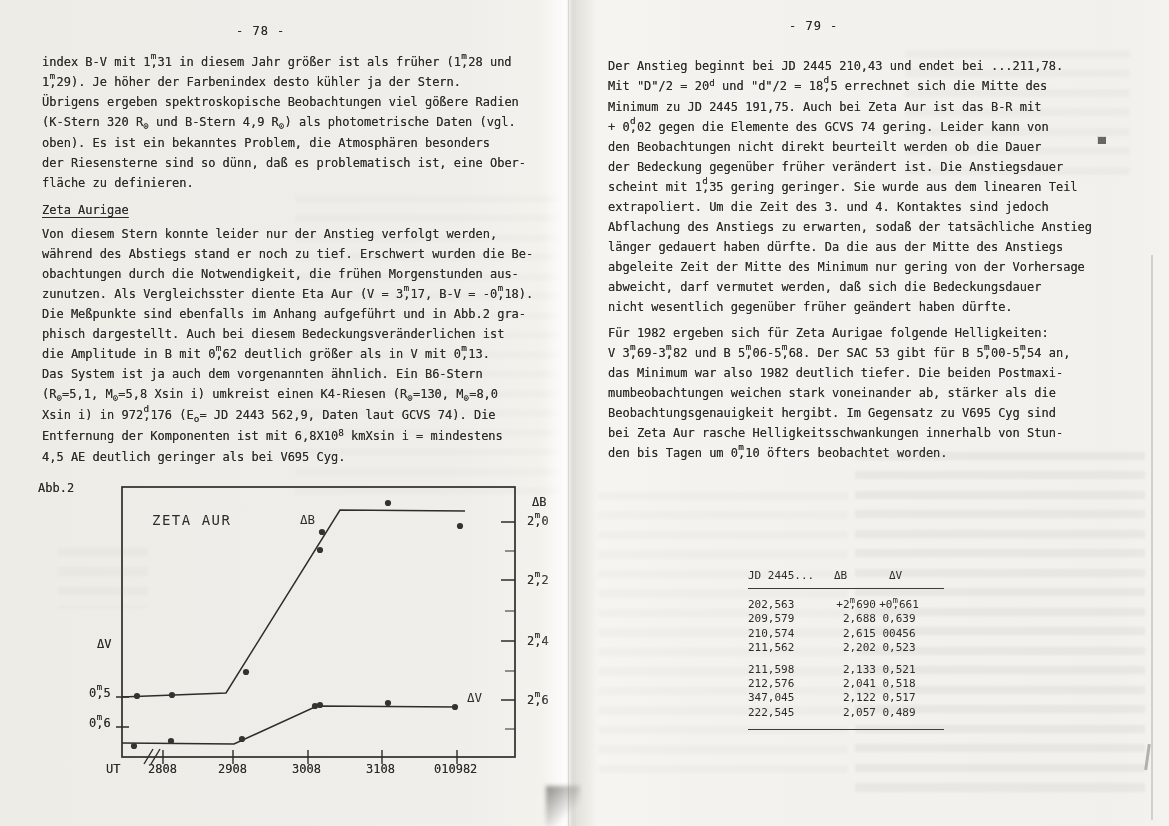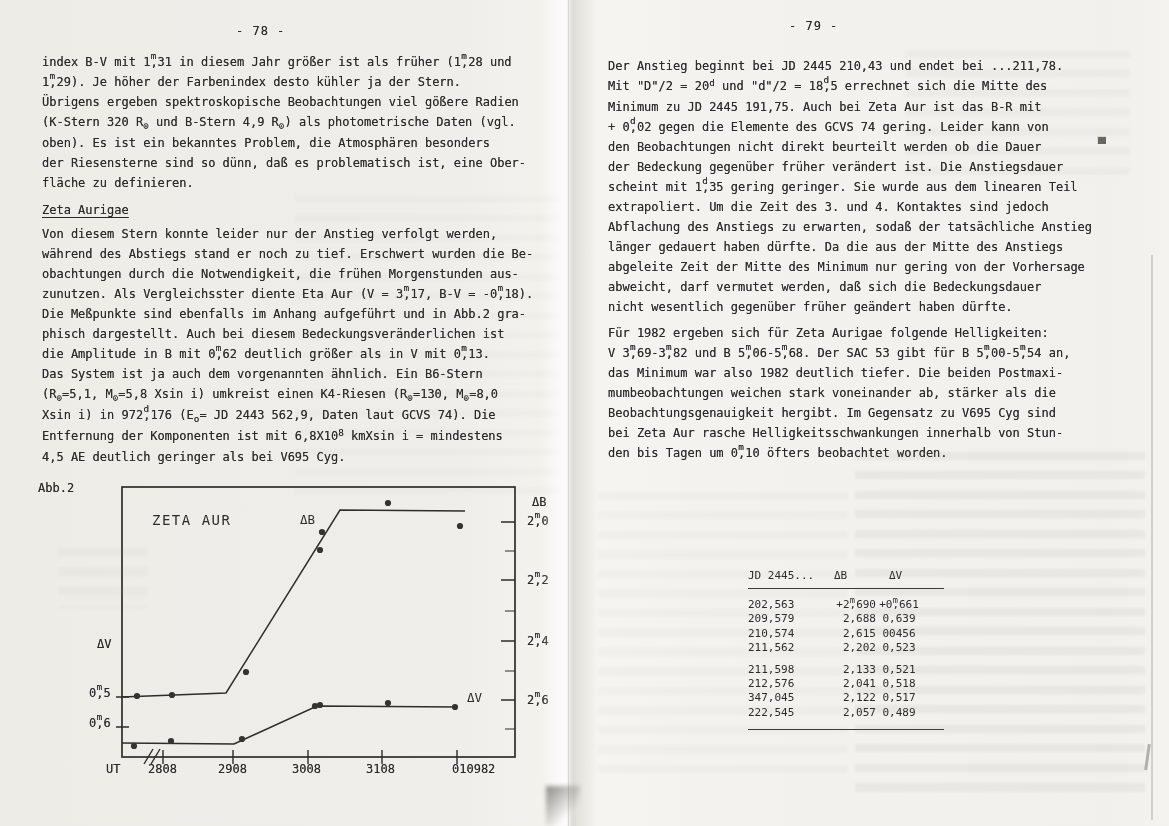--- a/index.html
+++ b/index.html
@@ -106,21 +106,21 @@
   <div class="txt" style="left:532px;top:492px">ΔB</div>
   <div class="txt" style="left:527px;top:511px">2<span class="stk"><span class="st">m</span><span class="sc">,</span></span>0</div>
   <div class="txt" style="left:527px;top:570px">2<span class="stk"><span class="st">m</span><span class="sc">,</span></span>2</div>
   <div class="txt" style="left:527px;top:631px">2<span class="stk"><span class="st">m</span><span class="sc">,</span></span>4</div>
   <div class="txt" style="left:527px;top:690px">2<span class="stk"><span class="st">m</span><span class="sc">,</span></span>6</div>
   <div class="txt" style="left:106px;top:759px">UT</div>
   <div class="txt" style="left:148px;top:759px">2808</div>
   <div class="txt" style="left:218px;top:759px">2908</div>
   <div class="txt" style="left:292px;top:759px">3008</div>
   <div class="txt" style="left:366px;top:759px">3108</div>
-  <div class="txt" style="left:452px;top:759px">010982</div>
+  <div class="txt" style="left:434px;top:759px">010982</div>
 </div>
 
 <div class="page" id="page79">
   <div class="txt pnum" style="left:213px;top:16px">- 79 -</div>
   <div class="txt" style="left:32px;top:56px">Der Anstieg beginnt bei JD 2445 210,43 und endet bei ...211,78.<br>Mit "D"/2 = 20<sup>d</sup> und "d"/2 = 18<span class="stk"><span class="st">d</span><span class="sc">,</span></span>5 errechnet sich die Mitte des<br>Minimum zu JD 2445 191,75. Auch bei Zeta Aur ist das B-R mit<br>+ 0<span class="stk"><span class="st">d</span><span class="sc">,</span></span>02 gegen die Elemente des GCVS 74 gering. Leider kann von<br>den Beobachtungen nicht direkt beurteilt werden ob die Dauer<br>der Bedeckung gegenüber früher verändert ist. Die Anstiegsdauer<br>scheint mit 1<span class="stk"><span class="st">d</span><span class="sc">,</span></span>35 gering geringer. Sie wurde aus dem linearen Teil<br>extrapoliert. Um die Zeit des 3. und 4. Kontaktes sind jedoch<br>Abflachung des Anstiegs zu erwarten, sodaß der tatsächliche Anstieg<br>länger gedauert haben dürfte. Da die aus der Mitte des Anstiegs<br>abgeleite Zeit der Mitte des Minimum nur gering von der Vorhersage<br>abweicht, darf vermutet werden, daß sich die Bedeckungsdauer<br>nicht wesentlich gegenüber früher geändert haben dürfte.</div>
   <div class="txt" style="left:32px;top:323px">Für 1982 ergeben sich für Zeta Aurigae folgende Helligkeiten:<br>V 3<span class="stk"><span class="st">m</span><span class="sc">,</span></span>69-3<span class="stk"><span class="st">m</span><span class="sc">,</span></span>82 und B 5<span class="stk"><span class="st">m</span><span class="sc">,</span></span>06-5<span class="stk"><span class="st">m</span><span class="sc">,</span></span>68. Der SAC 53 gibt für B 5<span class="stk"><span class="st">m</span><span class="sc">,</span></span>00-5<span class="stk"><span class="st">m</span><span class="sc">,</span></span>54 an,<br>das Minimum war also 1982 deutlich tiefer. Die beiden Postmaxi-<br>mumbeobachtungen weichen stark voneinander ab, stärker als die<br>Beobachtungsgenauigkeit hergibt. Im Gegensatz zu V695 Cyg sind<br>bei Zeta Aur rasche Helligkeitsschwankungen innerhalb von Stun-<br>den bis Tagen um 0<span class="stk"><span class="st">m</span><span class="sc">,</span></span>10 öfters beobachtet worden.</div>
 </div>
 
 <div id="obs-table">
   <div class="t-head">

